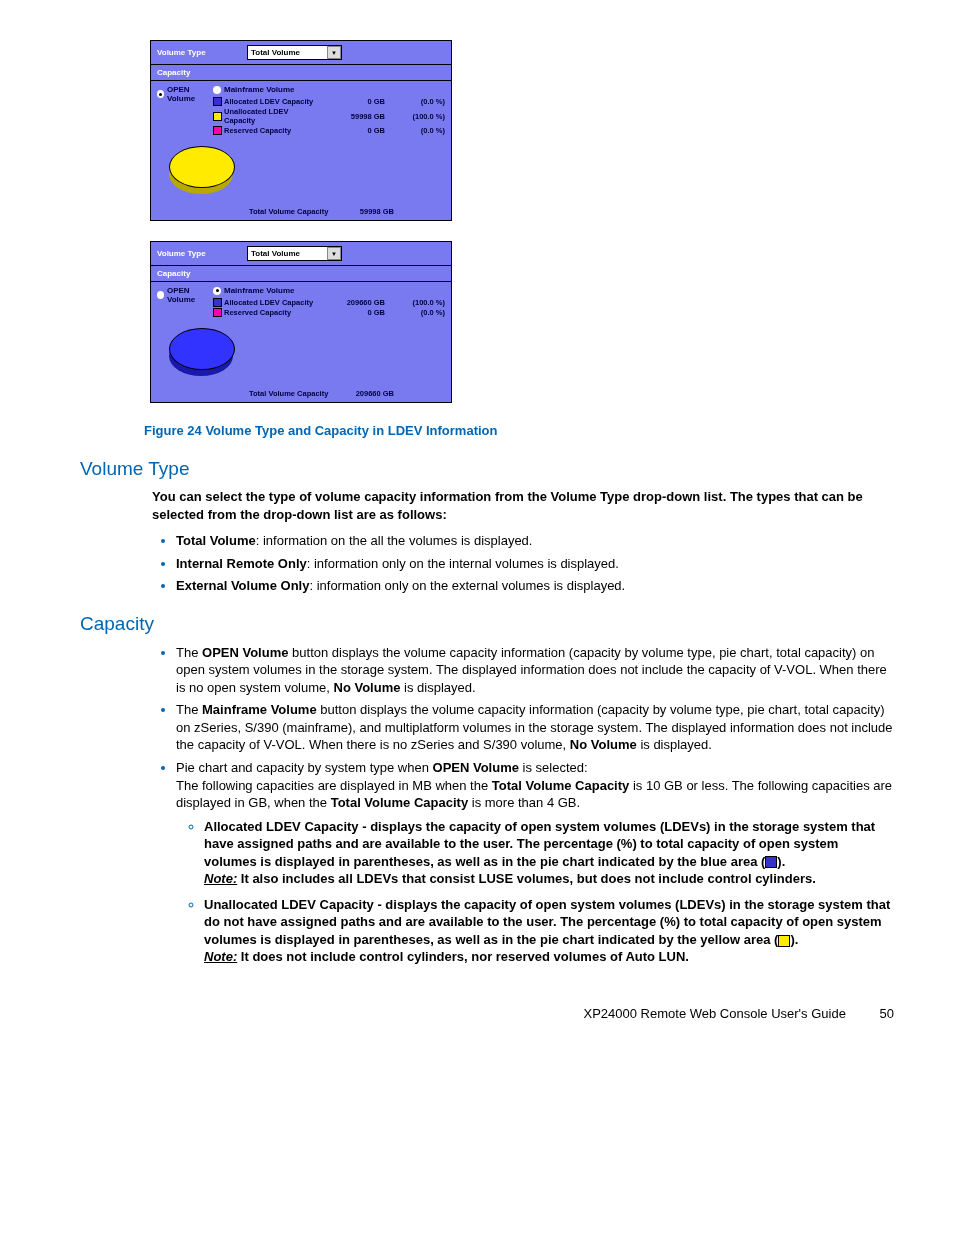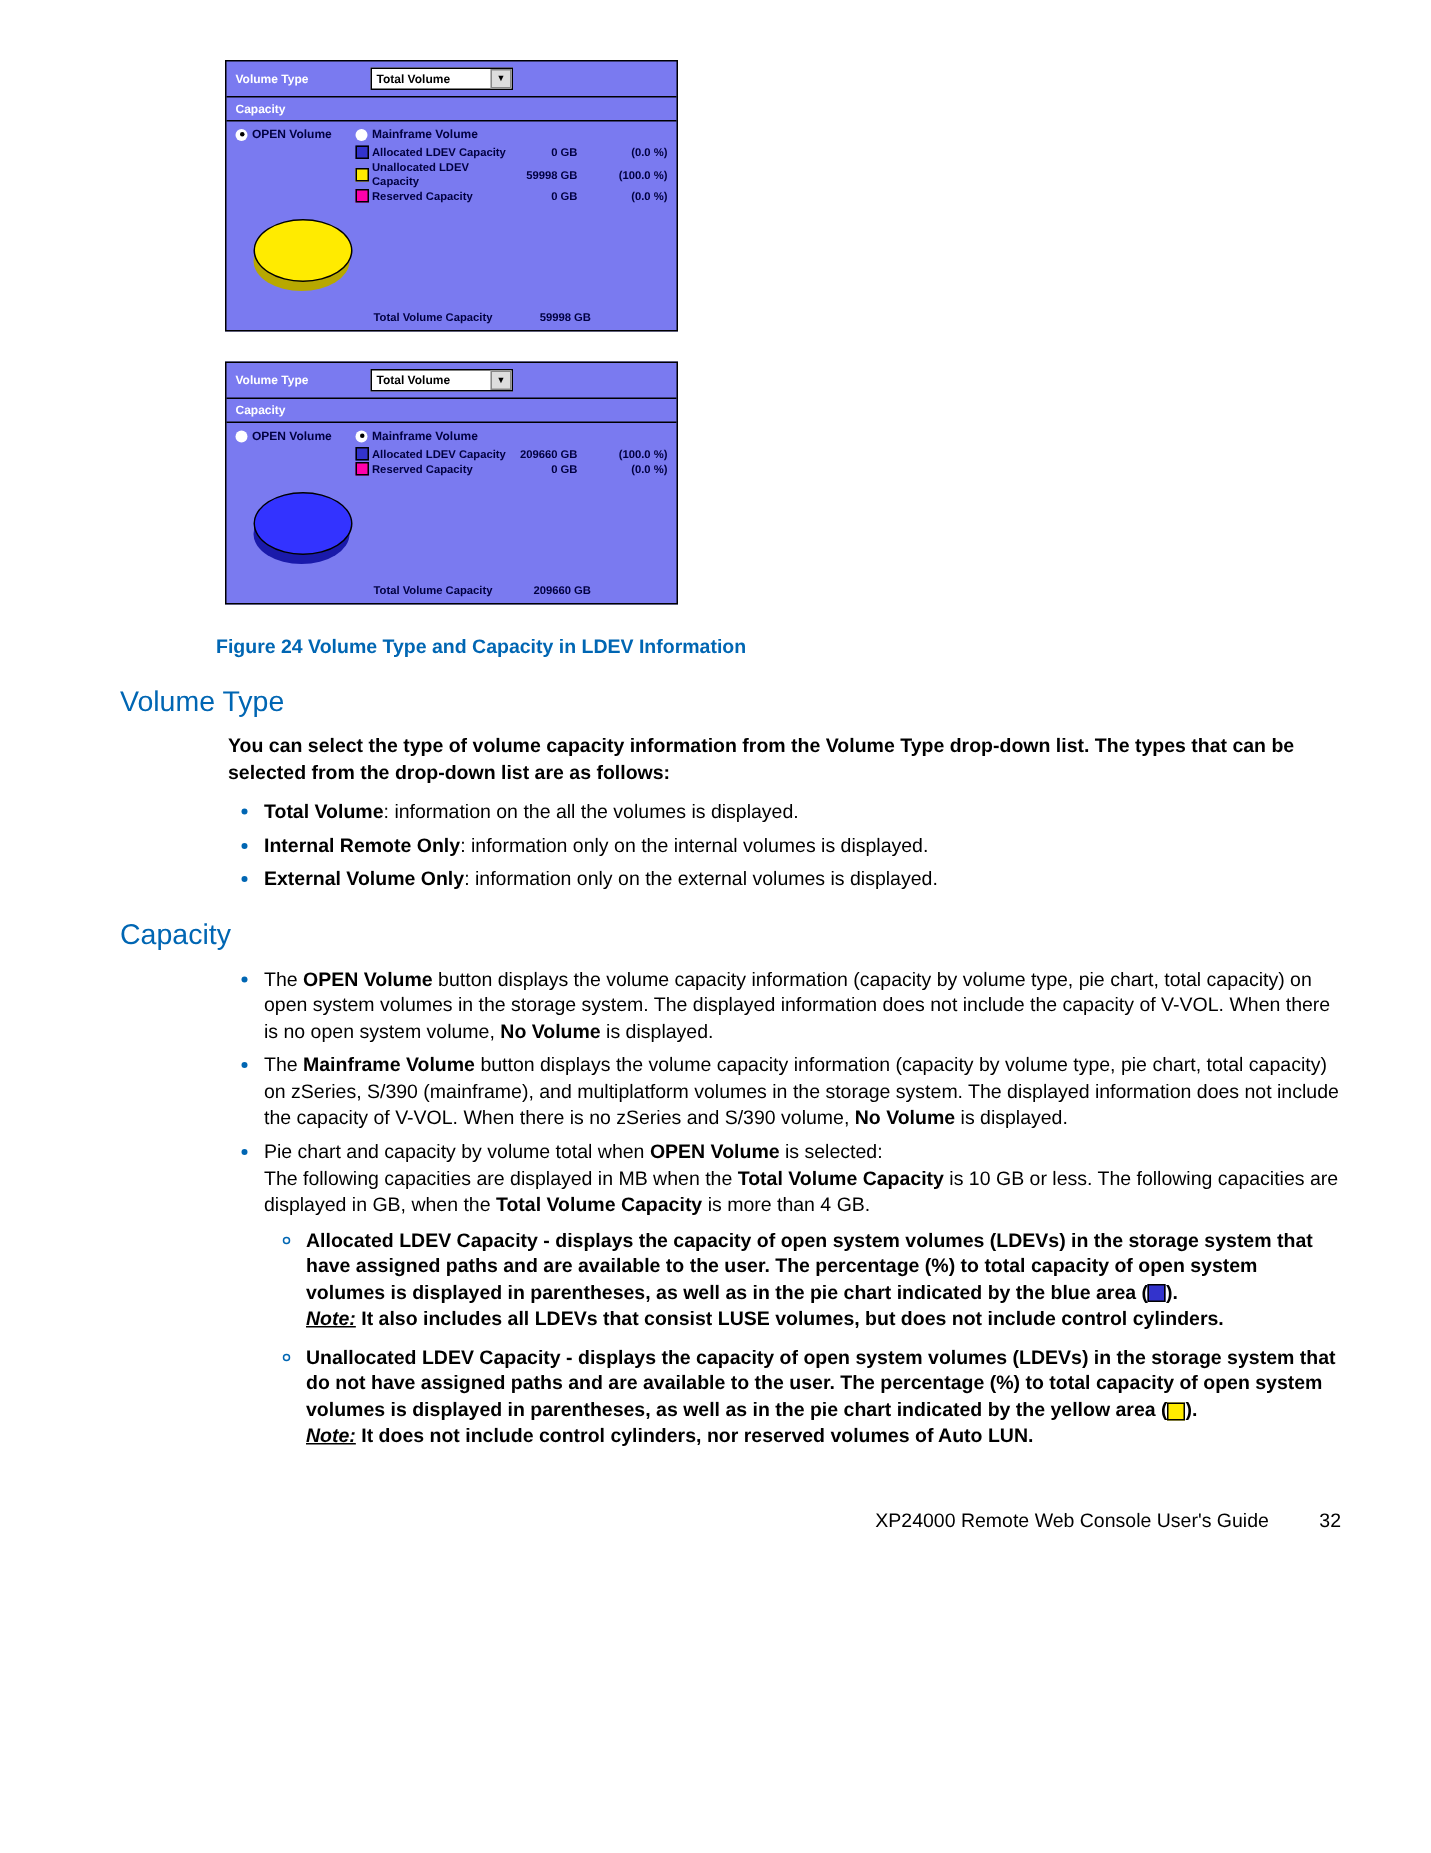--- a/index.html
+++ b/index.html
@@ -107,21 +107,21 @@
     font-size: 7.5px;
   }
   .swatch {
     width: 7px;
     height: 7px;
     border: 1px solid #000;
     margin-right: 2px;
     flex-shrink: 0;
   }
   .leg-label { width: 92px; }
-  .leg-val { width: 45px; text-align: right; }
+  .leg-val { width: 45px; text-align: right; margin-left: 24px; }
   .leg-pct { width: 60px; text-align: right; }
   .pie-row {
     padding: 2px 6px 6px 6px;
   }
   .pie-container {
     width: 68px;
     height: 55px;
     position: relative;
     margin-left: 10px;
   }
@@ -314,33 +314,33 @@
 
   <h2 class="section">Capacity</h2>
   <ul class="main">
     <li>
       <span>The </span><b>OPEN Volume</b><span> button displays the volume capacity information (capacity by volume type, pie chart, total capacity) on open system volumes in the storage system. The displayed information does not include the capacity of V-VOL. When there is no open system volume, </span><b>No Volume</b><span> is displayed.</span>
     </li>
     <li>
       <span>The </span><b>Mainframe Volume</b><span> button displays the volume capacity information (capacity by volume type, pie chart, total capacity) on zSeries, S/390 (mainframe), and multiplatform volumes in the storage system. The displayed information does not include the capacity of V-VOL. When there is no zSeries and S/390 volume, </span><b>No Volume</b><span> is displayed.</span>
     </li>
     <li>
-      <span>Pie chart and capacity by volume total when </span><b>OPEN Volume</b><span> is selected:</span><br>
+      <span>Pie chart and capacity by system type when </span><b>OPEN Volume</b><span> is selected:</span><br>
       <span>The following capacities are displayed in MB when the </span><b>Total Volume Capacity</b><span> is 10 GB or less. The following capacities are displayed in GB, when the </span><b>Total Volume Capacity</b><span> is more than 4 GB.</span>
       <ul class="sub">
         <li>
           <b>Allocated LDEV Capacity</b><span> - displays the capacity of open system volumes (LDEVs) in the storage system that have assigned paths and are available to the user. The percentage (%) to total capacity of open system volumes is displayed in parentheses, as well as in the pie chart indicated by the blue area (</span><span class="inline-swatch" style="background:#3333cc"></span><span>).</span><br>
           <b><i><u>Note:</u></i></b><span> It also includes all LDEVs that consist LUSE volumes, but does not include control cylinders.</span>
         </li>
         <li>
           <b>Unallocated LDEV Capacity</b><span> - displays the capacity of open system volumes (LDEVs) in the storage system that do not have assigned paths and are available to the user. The percentage (%) to total capacity of open system volumes is displayed in parentheses, as well as in the pie chart indicated by the yellow area (</span><span class="inline-swatch" style="background:#ffeb00"></span><span>).</span><br>
           <b><i><u>Note:</u></i></b><span> It does not include control cylinders, nor reserved volumes of Auto LUN.</span>
         </li>
       </ul>
     </li>
   </ul>
 
   <div class="footer">
     <span>XP24000 Remote Web Console User's Guide</span>
-    <span class="footer-num">32</span>
+    <span class="footer-num">50</span>
   </div>
 
 </div>
 
 </body></html>

